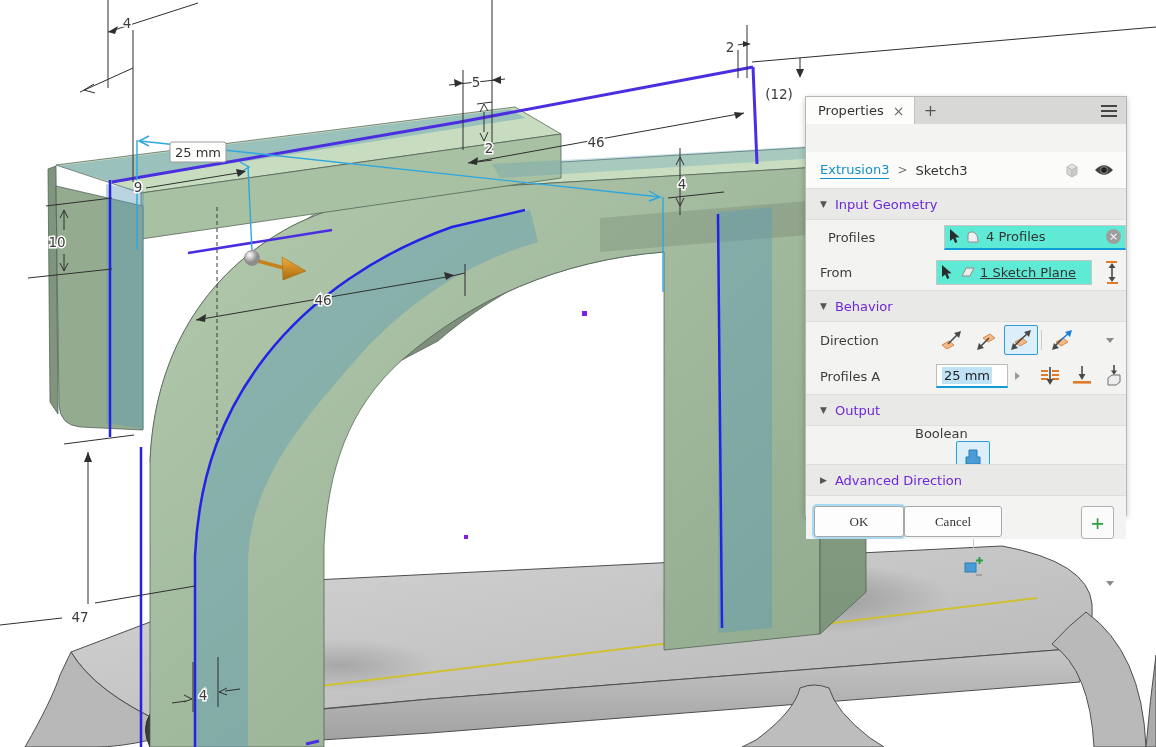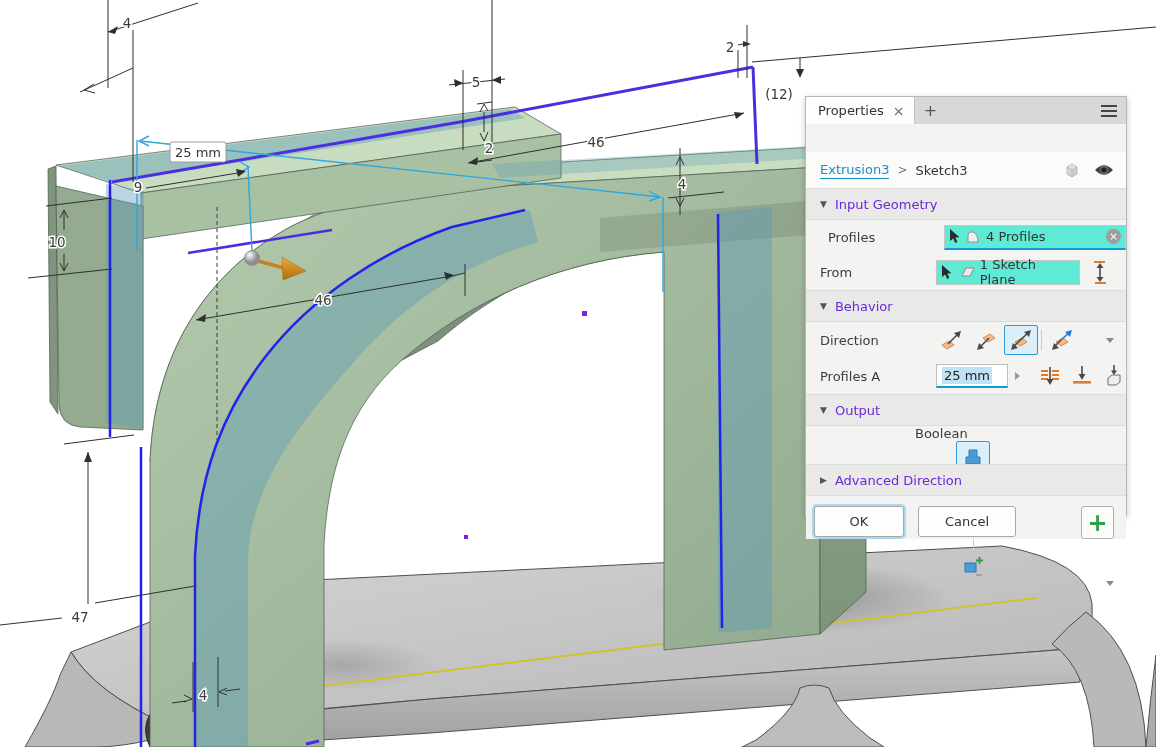--- a/index.html
+++ b/index.html
@@ -38,42 +38,42 @@
 
   .prow{display:flex;align-items:center;padding-left:14px;flex:none;background:#f3f3f2;}
   .prow .lbl{width:116px;flex:none;color:#3c3c3c;}
   .row-profiles{height:34px;margin-left:8px;} .row-from{height:36px;} .row-dir{height:36px;}
   .row-dist{height:36px;} .row-bool{height:38px;flex-direction:column;}
 
   .field{height:25px;background:#5eead4;border:1px solid #c6c6c5;display:flex;align-items:center;
     gap:5px;padding:0 4px;box-sizing:border-box;}
   .field.active{border-bottom:2px solid #0f9bd7;}
   .field-profiles{width:184px;}
-  .field-from{width:144px;}
+  .field-from{width:156px;text-decoration:underline;}
   .val{color:#333;}
   .fspacer{flex:1;}
   .clear{width:15px;height:15px;border-radius:50%;background:#9e9e9e;color:#fff;font-size:11px;
     line-height:15px;text-align:center;flex:none;}
 
   .icon-btn{width:32px;height:28px;border:1px solid transparent;border-radius:2px;display:flex;
     align-items:center;justify-content:center;flex:none;}
   .icon-btn.sel{background:#dbeef9;border-color:#2f9bd6;}
   .vsep{width:1px;height:20px;background:#c9c9c9;margin:0 3px;flex:none;}
   .chev{margin-left:auto;margin-right:12px;width:0;height:0;border-left:4px solid transparent;
     border-right:4px solid transparent;border-top:5px solid #8a8a8a;flex:none;}
 
   .dist-input{width:74px;height:24px;background:#fff;border:1px solid #bdbdbc;border-bottom:2px solid #0f9bd7;
     display:flex;align-items:center;padding:0 5px;box-sizing:border-box;}
   .sel-text{background:#bfe2f4;padding:1px 2px;color:#222;}
   .expander{width:14px;height:24px;display:flex;align-items:center;justify-content:center;margin-left:2px;}
   .expander i{width:0;height:0;border-top:4px solid transparent;border-bottom:4px solid transparent;
     border-left:5px solid #9a9a9a;}
   .dist-icons{display:flex;align-items:center;gap:8px;margin-left:14px;}
 
-  .footer{flex:1;display:flex;align-items:flex-start;gap:14px;padding:10px 12px 0 8px;background:#f3f3f2;}
+  .footer{flex:1;display:flex;align-items:flex-start;gap:0;padding:10px 12px 0 8px;background:#f3f3f2;font-family:Liberation Serif, serif;}
   .btn{height:29px;background:#fdfdfd;border:1px solid #a8a8a8;border-radius:3px;color:#333;
     display:flex;align-items:center;justify-content:center;font-size:13px;}
   .btn-ok{width:88px;box-shadow:0 0 0 2px #aadaf1;}
   .btn-cancel{width:96px;}
   .btn-plus{width:31px;height:31px;margin-left:auto;background:#fbfbfb;border:1px solid #b0b0b0;
     border-radius:3px;color:#2f9e44;font-size:24px;font-weight:bold;line-height:26px;}
 </style>
 </head>
 <body>
 

